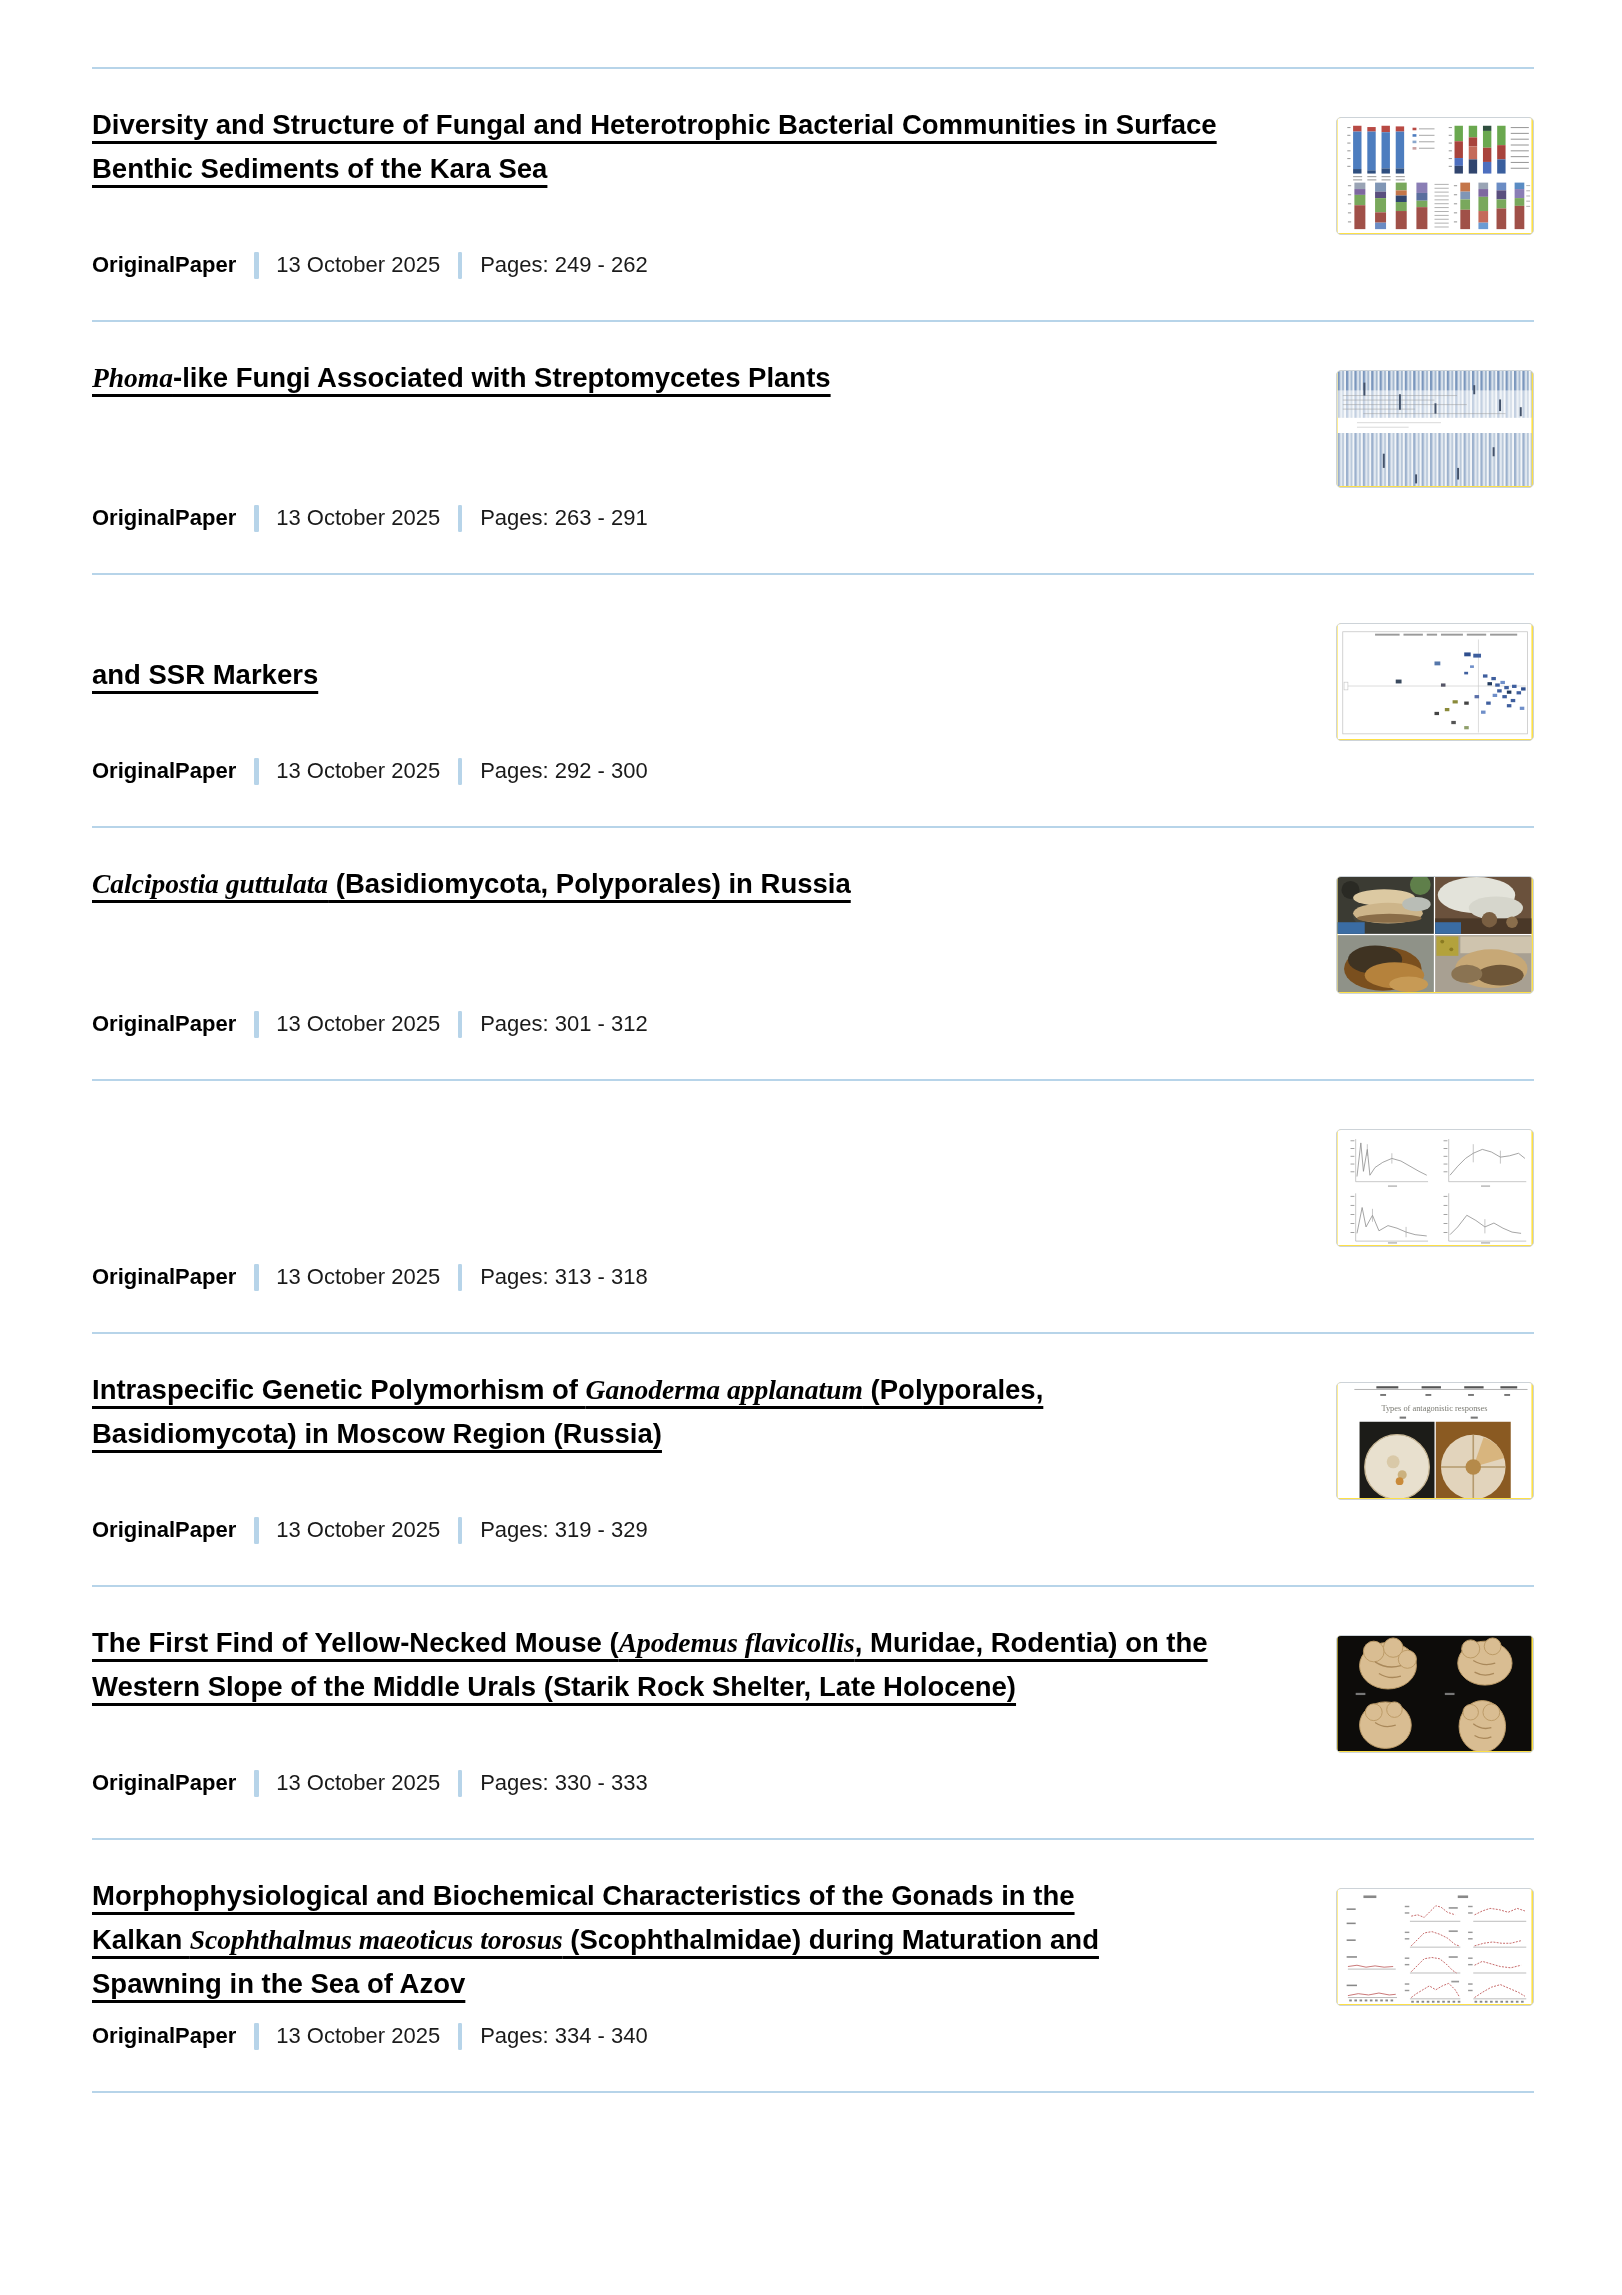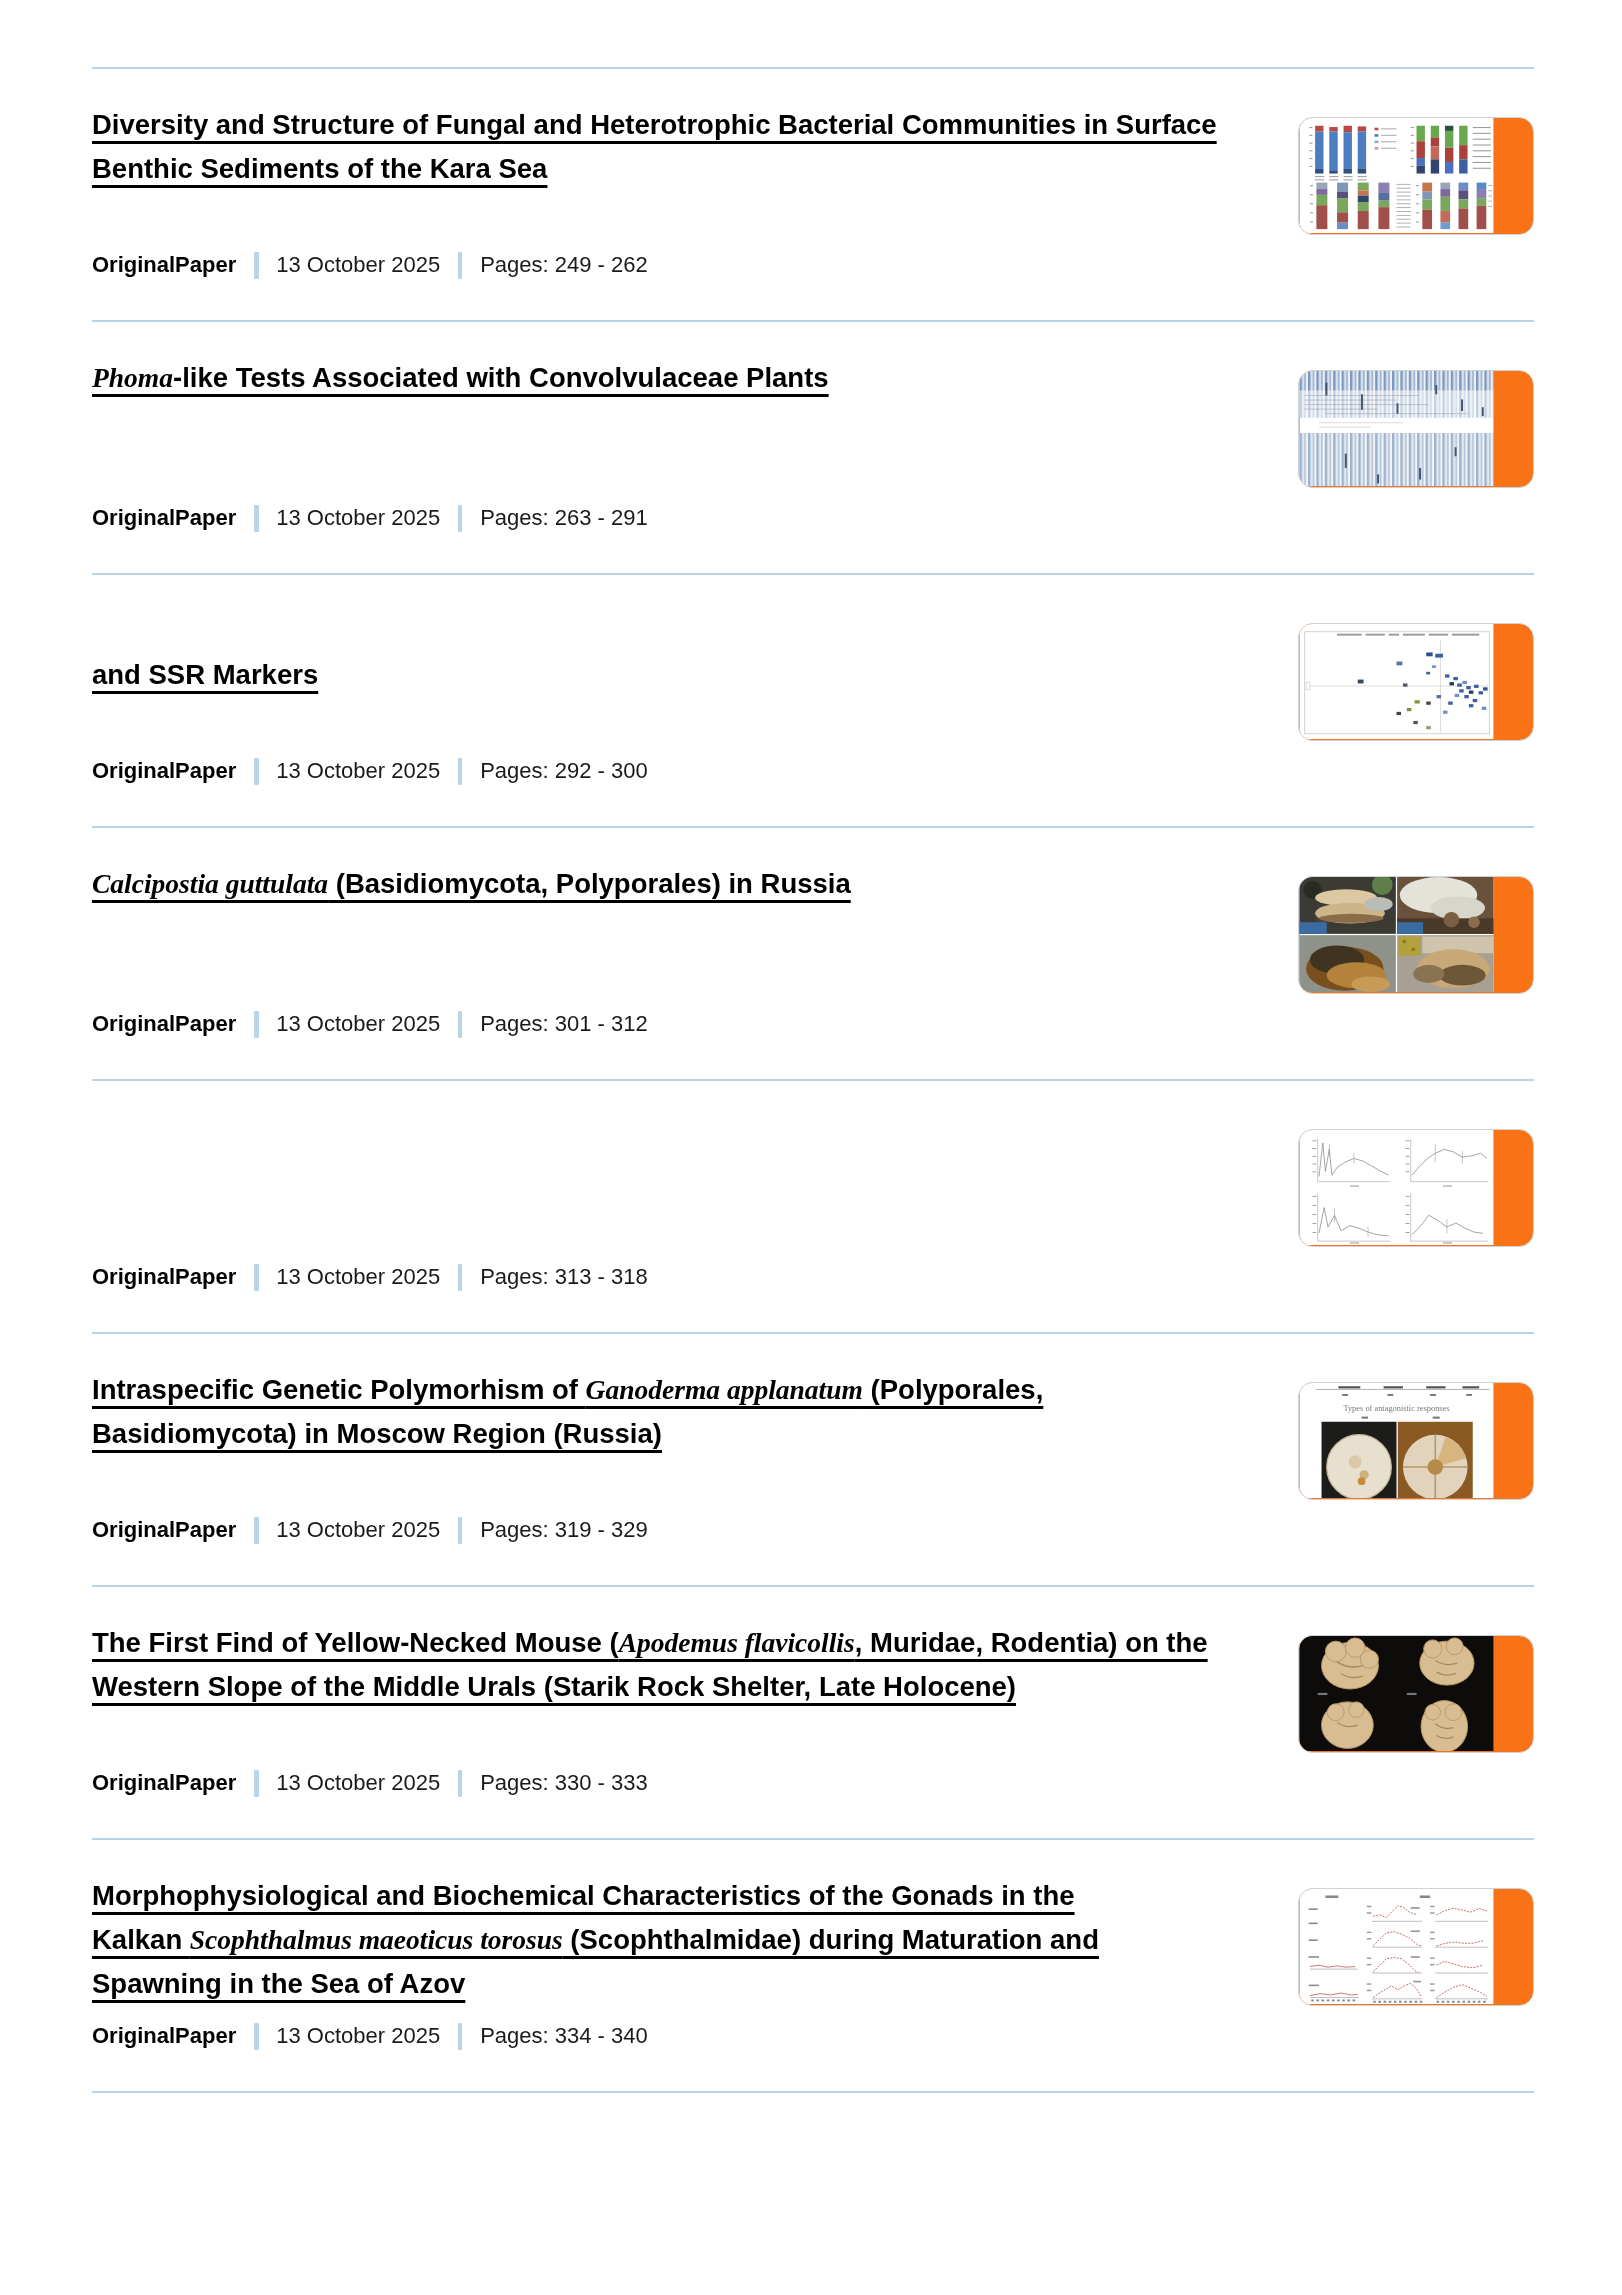--- a/index.html
+++ b/index.html
@@ -12,23 +12,23 @@
   .title{margin:0;padding-top:34px;width:1283px;
          font-size:27.5px;line-height:44px;font-weight:bold;color:#000;
          text-decoration:underline;text-decoration-thickness:2.9px;text-underline-offset:6.5px;
          cursor:pointer;}
   .title em{font-style:italic;font-family:Liberation Serif, serif;}
   .meta{position:absolute;left:0;bottom:41px;font-size:22px;color:#1a1a1a;
         display:flex;align-items:center;}
   .mtype{font-weight:bold;color:#000;text-align:right;}
   .sep{display:inline-block;width:4.6px;height:27.5px;border-radius:1.3px;
        background:#b7d4e9;margin:0 17.7px;}
-  .thumb{position:absolute;top:48px;right:0;width:236px;height:118px;
-         border:1.3px solid #cdd3d8;border-radius:15px;overflow:hidden;
-         background:#f97316;box-sizing:border-box;cursor:pointer;}
+  .thumb{position:absolute;top:48px;right:0;width:198px;height:118px;
+         border:1.3px solid #cdd3d8;border-radius:5px;overflow:hidden;
+         background:#fde047;box-sizing:border-box;cursor:pointer;}
   .thumb svg{display:block;width:195px;height:115px;}
 </style>
 </head>
 <body>
 
 <div class="page">
 <div class="list">
 
   <section class="entry">
     <h2 class="title"><span>Diversity and Structure of Fungal and Heterotrophic Bacterial Communities in Surface</span><br><span>Benthic Sediments of the Kara Sea</span></h2>
@@ -203,21 +203,21 @@
                 <rect x="292" y="120" width="6" height="1.4"></rect>
                 <rect x="292" y="128" width="6" height="1.4"></rect>
                 <rect x="292" y="136" width="6" height="1.4"></rect>
               </g>
         </g>
       </svg>
     </div>
   </section>
 
   <section class="entry">
-    <h2 class="title"><em>Phoma</em><span>-like Tests Associated with Convolvulaceae Plants</span></h2>
+    <h2 class="title"><em>Phoma</em><span>-like Fungi Associated with Streptomycetes Plants</span></h2>
     <div class="meta">
       <span class="mtype">OriginalPaper</span>
       <span class="sep"></span>
       <span class="mdate">13 October 2025</span>
       <span class="sep"></span>
       <span class="mpages">Pages: 263 - 291</span>
     </div>
     <div class="thumb">
       <svg viewBox="0 0 300 178">
         <defs>

